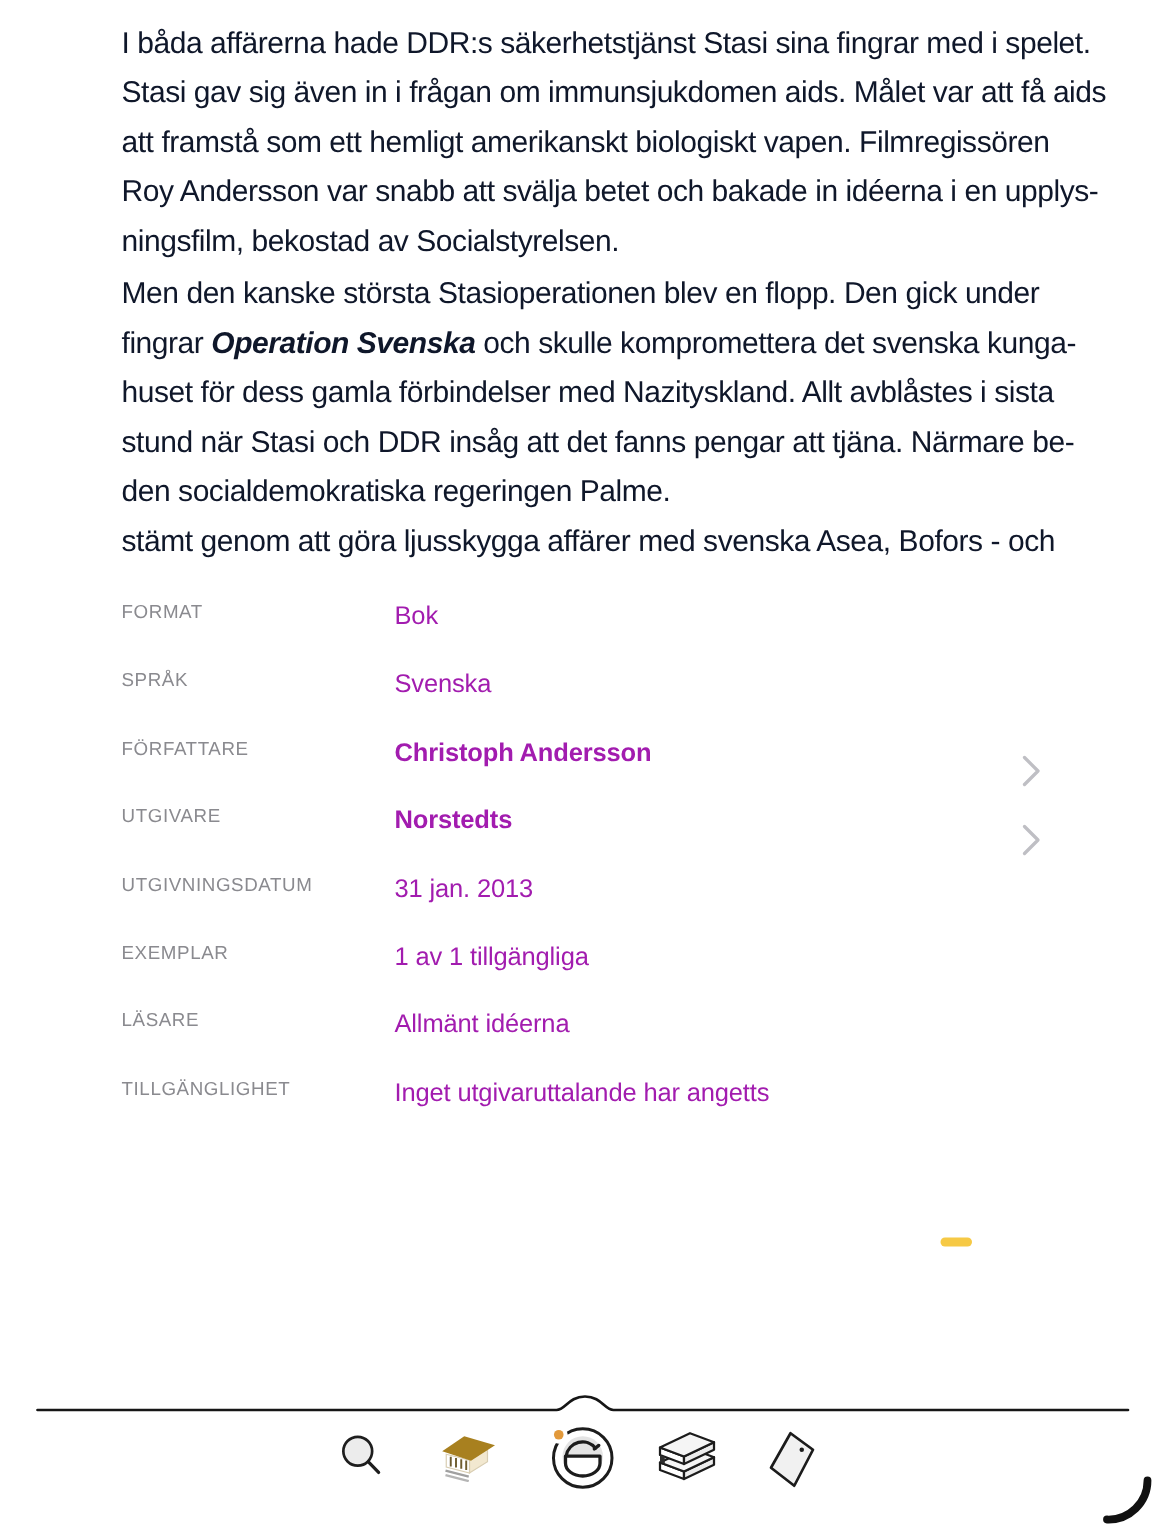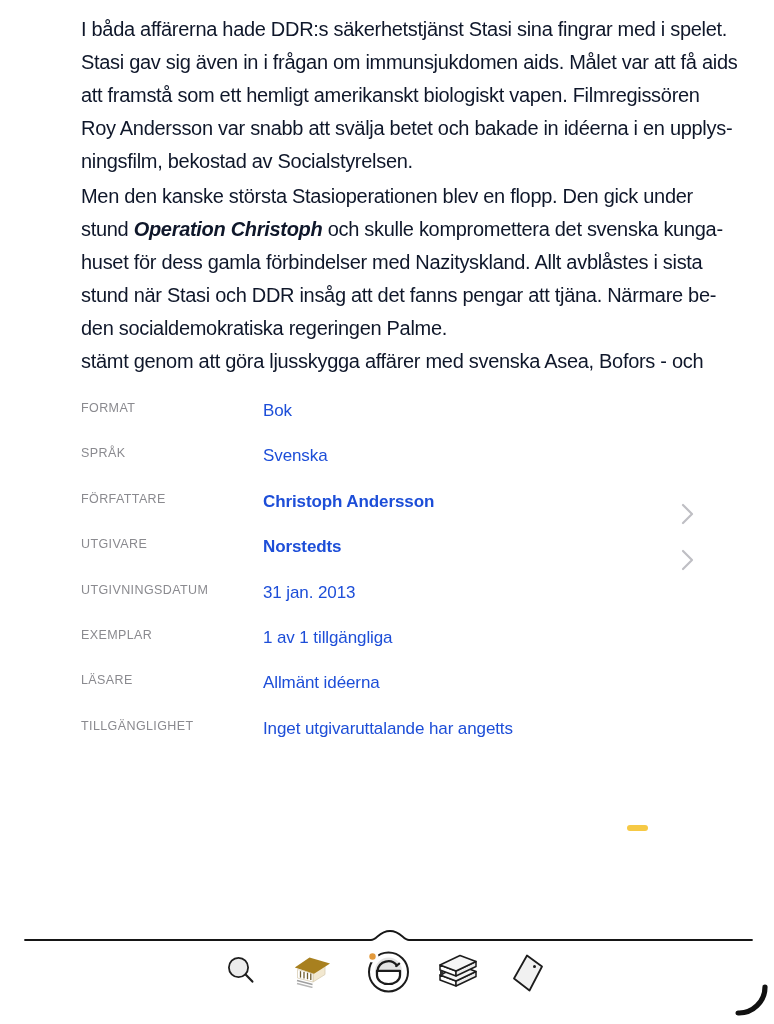--- a/index.html
+++ b/index.html
@@ -16,21 +16,21 @@
   }
   .para-1{top:13px;}
   .para-2{top:180px;}
   .em-bi{font-style:italic;font-weight:700;}
   
   .details{position:absolute;left:81px;top:401px;width:613px;}
   .details-row{position:relative;display:flex;align-items:flex-start;height:45.4px;}
   .dl-label{
     flex:0 0 182px;font-size:12.5px;letter-spacing:0.4px;color:#8a8a8f;
   }
-  .dl-value{font-size:17px;color:#1d4ed8;letter-spacing:-0.1px;}
+  .dl-value{font-size:17px;color:#a21caf;letter-spacing:-0.1px;}
   .row-bold .dl-value{font-weight:700;}
   .chevron-wrap{position:absolute;right:0;top:50%;transform:translateY(-50%);line-height:0;}
   .dl-link{border-bottom:1.5px dotted #4a4a4a;padding-bottom:1px;cursor:pointer;}
   
   .hl-dash{
     position:absolute;left:627px;top:825px;width:21px;height:6px;
     border-radius:3px;background:#f6c945;
   }
   .divider-svg{position:absolute;left:0;top:927px;}
   .spinner-arc{position:absolute;left:734px;top:983px;}
@@ -51,21 +51,21 @@
 <div class="para para-1">
   <div>I båda affärerna hade DDR:s säkerhetstjänst Stasi sina fingrar med i spelet.</div>
   <div>Stasi gav sig även in i frågan om immunsjukdomen aids. Målet var att få aids</div>
   <div>att framstå som ett hemligt amerikanskt biologiskt vapen. Filmregissören</div>
   <div>Roy Andersson var snabb att svälja betet och bakade in idéerna i en upplys-</div>
   <div>ningsfilm, bekostad av Socialstyrelsen.</div>
 </div>
 
 <div class="para para-2">
   <div>Men den kanske största Stasioperationen blev en flopp. Den gick under</div>
-  <div><span>stund </span><span class="em-bi">Operation Christoph</span><span> och skulle kompromettera det svenska kunga-</span></div>
+  <div><span>fingrar </span><span class="em-bi">Operation Svenska</span><span> och skulle kompromettera det svenska kunga-</span></div>
   <div>huset för dess gamla förbindelser med Nazityskland. Allt avblåstes i sista</div>
   <div>stund när Stasi och DDR insåg att det fanns pengar att tjäna. Närmare be-</div>
   <div>den socialdemokratiska regeringen Palme.</div>
   <div>stämt genom att göra ljusskygga affärer med svenska Asea, Bofors - och</div>
 </div>
 
 <div class="details">
 
   <div class="details-row">
     <span class="dl-label">FORMAT</span>

